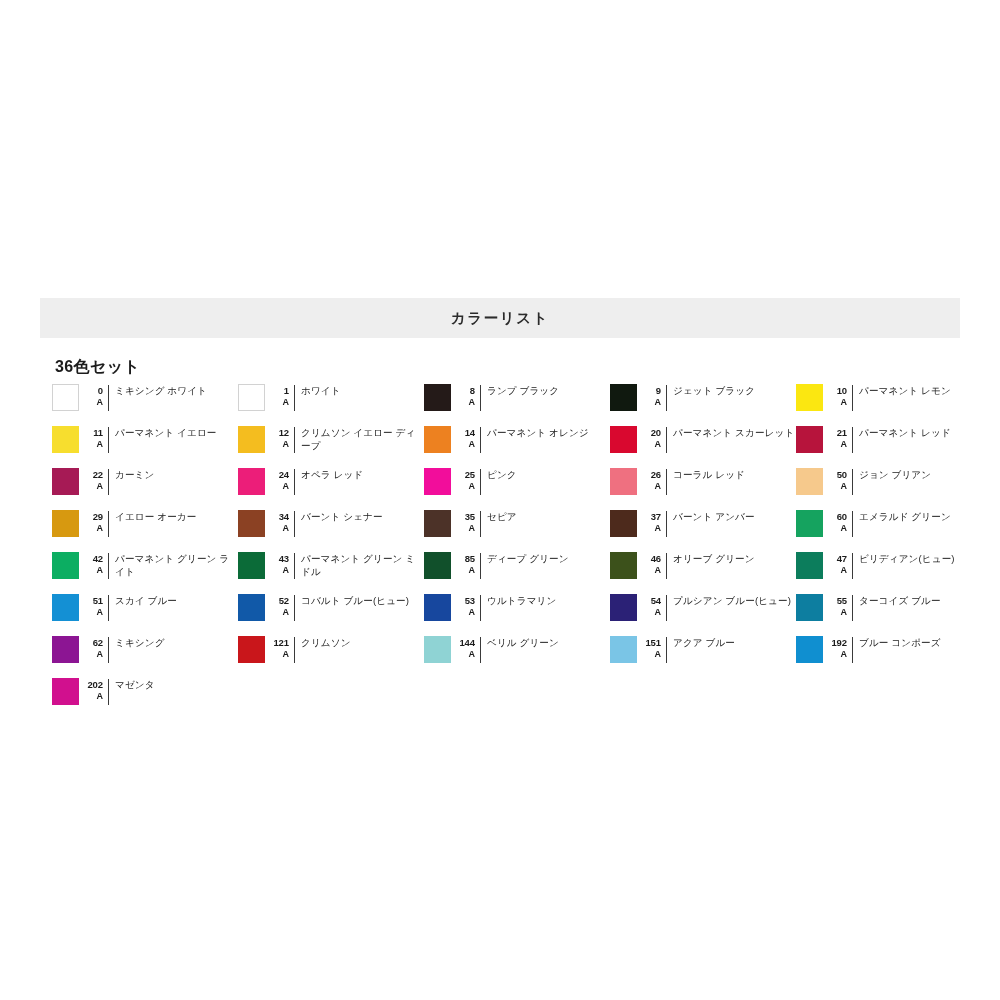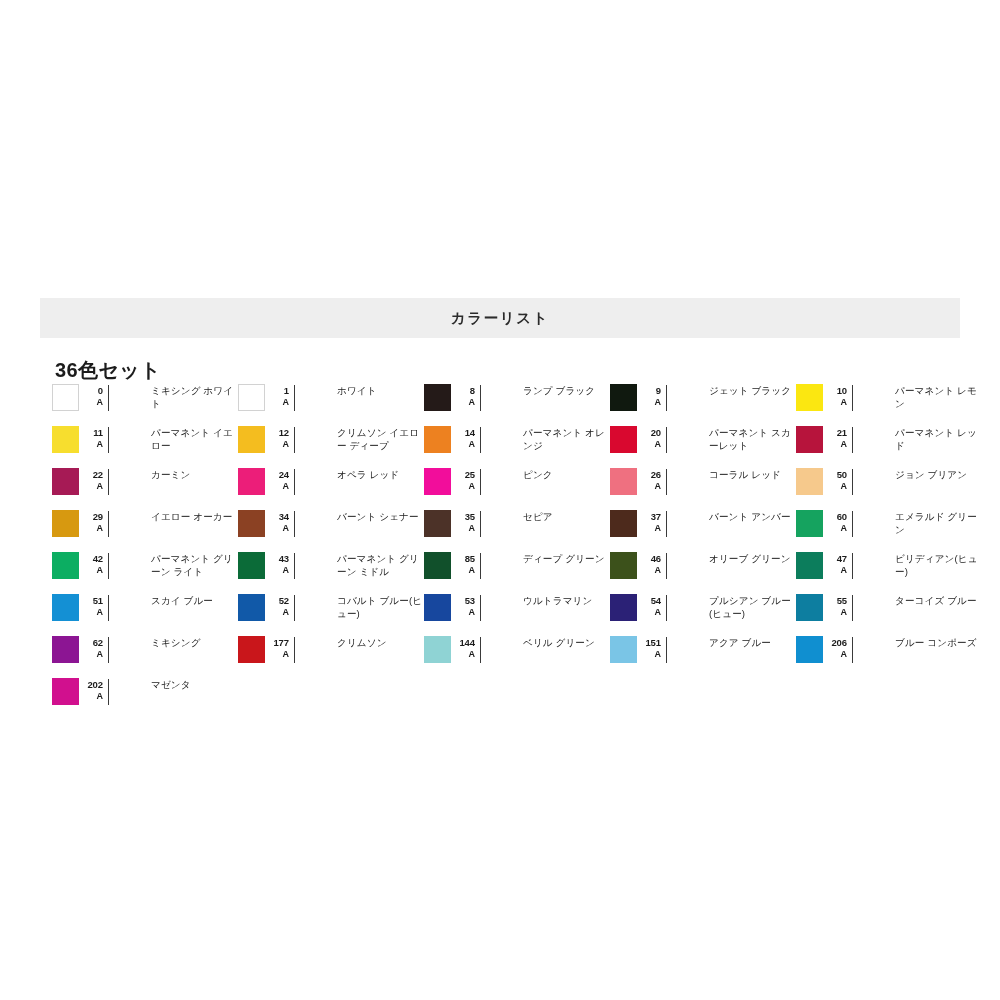--- a/index.html
+++ b/index.html
@@ -40,21 +40,21 @@
     font-weight: 700;
     letter-spacing: 1.6px;
     color: #2b2b2b;
   }
 
   
   .set-heading {
     position: absolute;
     left: 55px;
     top: 357px;
-    font-size: 20px;
+    font-size: 16px;
     font-weight: 700;
     letter-spacing: 0.4px;
     color: #1c1c1c;
   }
 
   
   .color-grid {
     position: absolute;
     left: 52px;
     top: 383px;
@@ -120,21 +120,20 @@
 
   .name {
     flex: 1 1 auto;
     padding-left: 6px;
     padding-top: 2px;
     font-size: 9.6px;
     line-height: 12.5px;
     color: #1c1c1c;
     letter-spacing: 0.1px;
     word-break: break-all;
-    margin-left: 36px;
   }
 </style>
 </head>
 <body>
 
 <div id="page">
 
   <div class="header-bar">
     <span class="header-title">カラーリスト</span>
   </div>
@@ -417,21 +416,21 @@
         <div class="code-block">
           <span class="code-num">62</span>
           <span class="code-letter">A</span>
         </div>
         <div class="divider"></div>
         <div class="name">ミキシング</div>
       </div>
       <div class="color-item">
         <div class="swatch" style="background: rgb(201, 22, 27);"></div>
         <div class="code-block">
-          <span class="code-num">177</span>
+          <span class="code-num">121</span>
           <span class="code-letter">A</span>
         </div>
         <div class="divider"></div>
         <div class="name">クリムソン</div>
       </div>
       <div class="color-item">
         <div class="swatch" style="background: rgb(143, 211, 212);"></div>
         <div class="code-block">
           <span class="code-num">144</span>
           <span class="code-letter">A</span>
@@ -444,21 +443,21 @@
         <div class="code-block">
           <span class="code-num">151</span>
           <span class="code-letter">A</span>
         </div>
         <div class="divider"></div>
         <div class="name">アクア ブルー</div>
       </div>
       <div class="color-item">
         <div class="swatch" style="background: rgb(16, 143, 208);"></div>
         <div class="code-block">
-          <span class="code-num">206</span>
+          <span class="code-num">192</span>
           <span class="code-letter">A</span>
         </div>
         <div class="divider"></div>
         <div class="name">ブルー コンポーズ</div>
       </div>
       <div class="color-item">
         <div class="swatch" style="background: rgb(209, 16, 142);"></div>
         <div class="code-block">
           <span class="code-num">202</span>
           <span class="code-letter">A</span>

